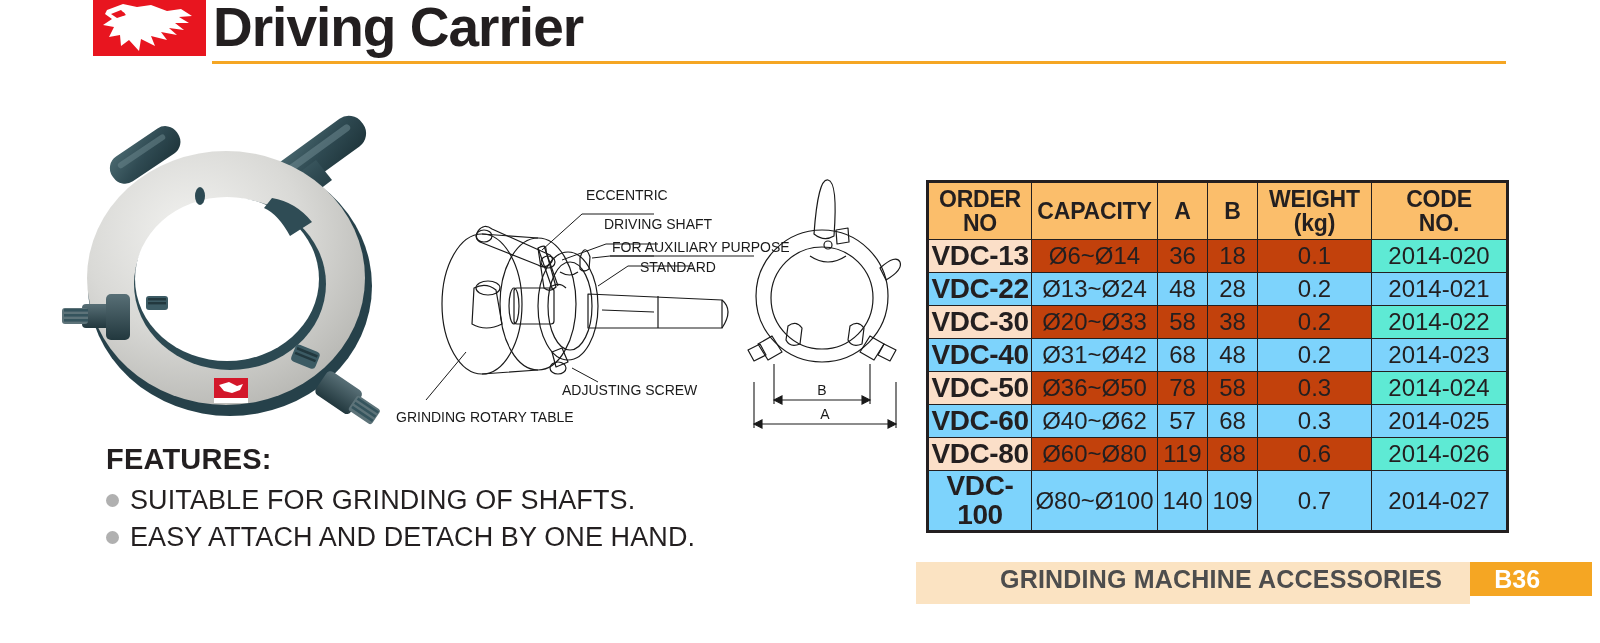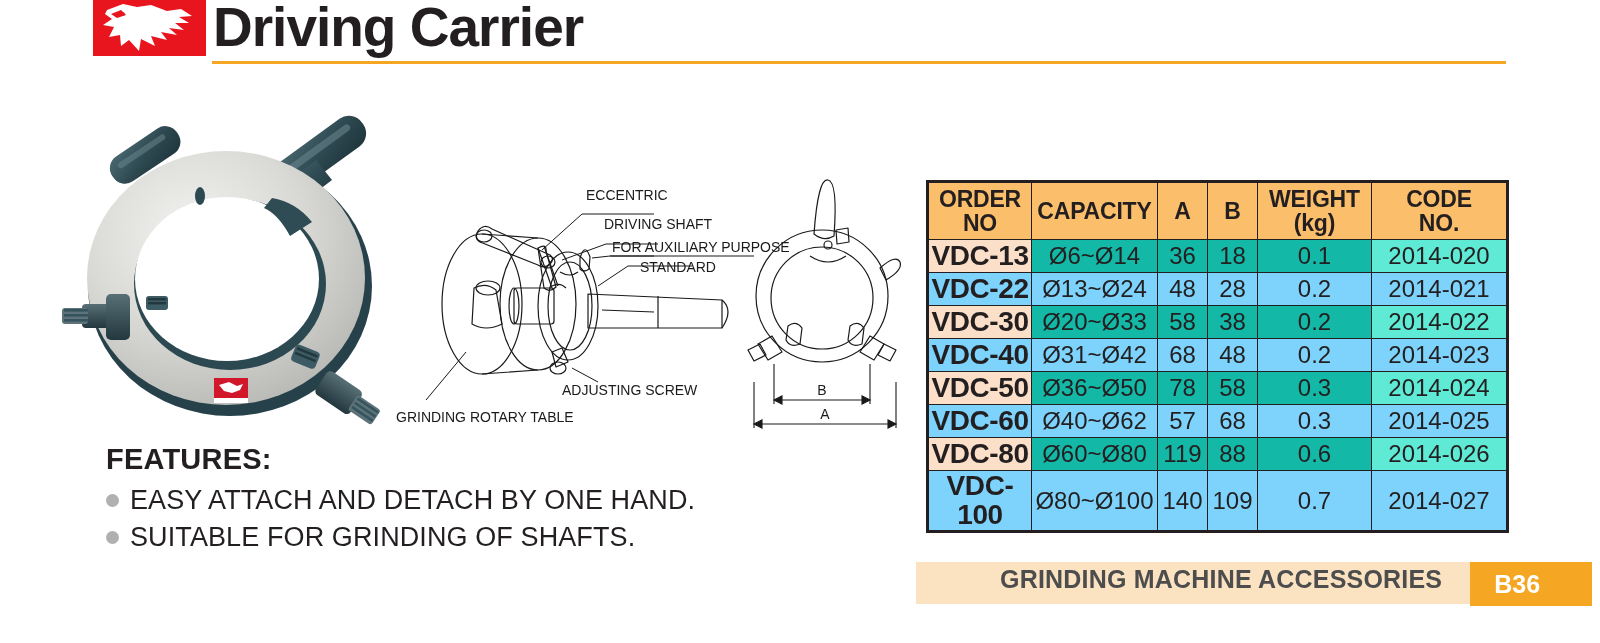--- a/index.html
+++ b/index.html
@@ -78,38 +78,38 @@
   }
   #spec-table thead th .sub{display:block;font-size:23px;}
   
   .col-order{width:104px;}
   .col-cap{width:126px;}
   .col-a{width:50px;}
   .col-b{width:50px;}
   .col-weight{width:114px;}
   .col-code{width:136px;}
 
-  #spec-table tbody td{background:#14b8a6;}
+  #spec-table tbody td{background:#c2410c;}
   #spec-table tbody tr.alt td{background:#7dd3fc;}
   #spec-table tbody td.c-order{
     background:#fbdfc8;font-weight:bold;letter-spacing:-.4px;font-size:28px;
   }
   #spec-table tbody td.c-code{background:#5eead4;}
 
   
   #footer{position:absolute;left:916px;top:562px;height:34px;display:flex;}
   #footer-category{
     background:#fbe3c2;color:#4d4d4d;font-weight:bold;font-size:25px;
     letter-spacing:.2px;display:flex;align-items:center;
     padding:0 28px 8px 84px;height:34px;white-space:nowrap;
   }
   #footer-page{
     background:#f5a623;color:#ffffff;font-weight:bold;font-size:25px;
     display:flex;align-items:center;justify-content:flex-start;
-    width:122px;height:44px;padding-left:24px;box-sizing:border-box;
+    width:122px;height:34px;padding-left:24px;box-sizing:border-box;
   }
 
   .dim-label{font-family:"Liberation Sans",sans-serif;}
 </style>
 </head>
 <body>
 
 <div id="header">
 
   <div id="brand-logo">
@@ -310,25 +310,25 @@
     </g>
     <text x="107" y="251" class="dim-label" text-anchor="middle" font-size="14" fill="#1a1a1a">A</text>
   </svg>
 </div>
 
 <div id="features">
   <div id="features-heading">FEATURES:</div>
 
   <div class="feature-item">
     <span class="feature-bullet"></span>
-    <span>EASY ATTACH AND DETACH BY ONE HAND.</span>
+    <span>SUITABLE FOR GRINDING OF SHAFTS.</span>
   </div>
   <div class="feature-item">
     <span class="feature-bullet"></span>
-    <span>SUITABLE FOR GRINDING OF SHAFTS.</span>
+    <span>EASY ATTACH AND DETACH BY ONE HAND.</span>
   </div>
 </div>
 
 <div id="spec-table-wrap">
   <table id="spec-table">
     <colgroup>
       <col class="col-order">
         <col class="col-cap">
         <col class="col-a">
       <col class="col-b">

